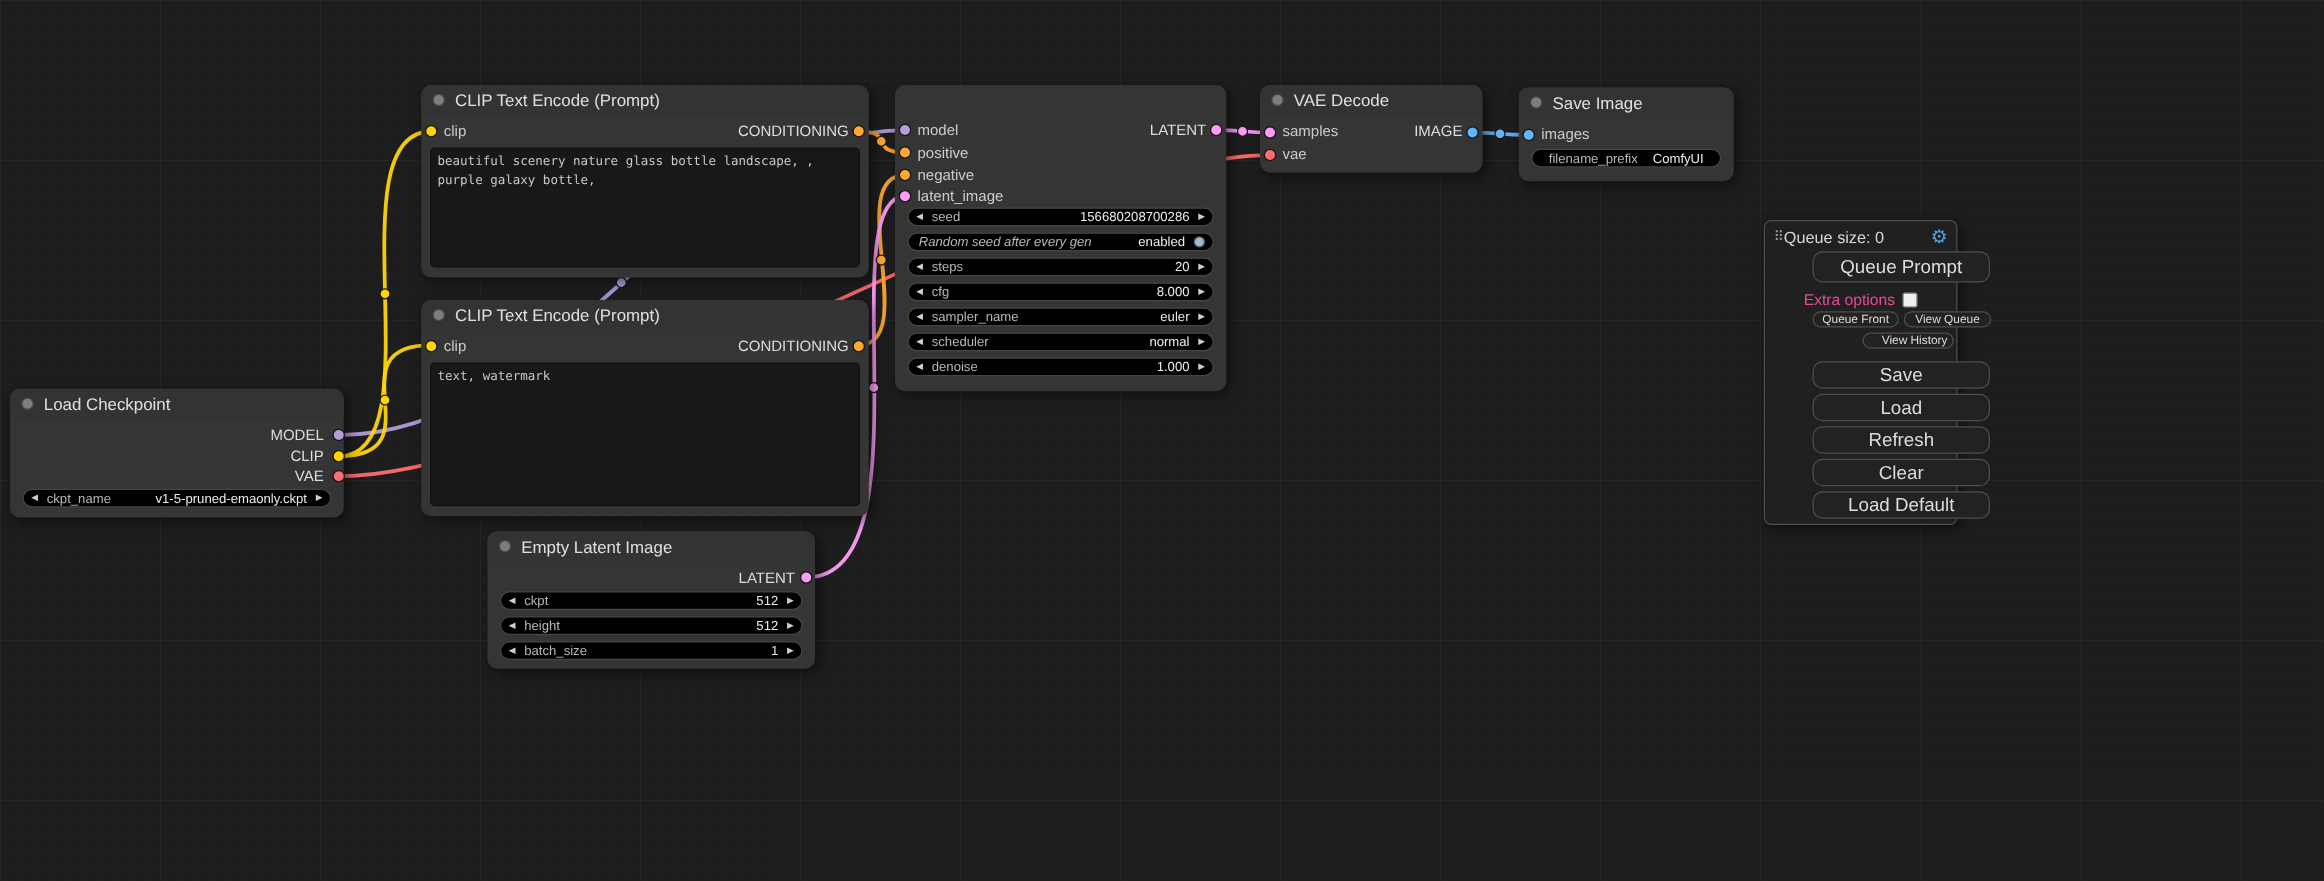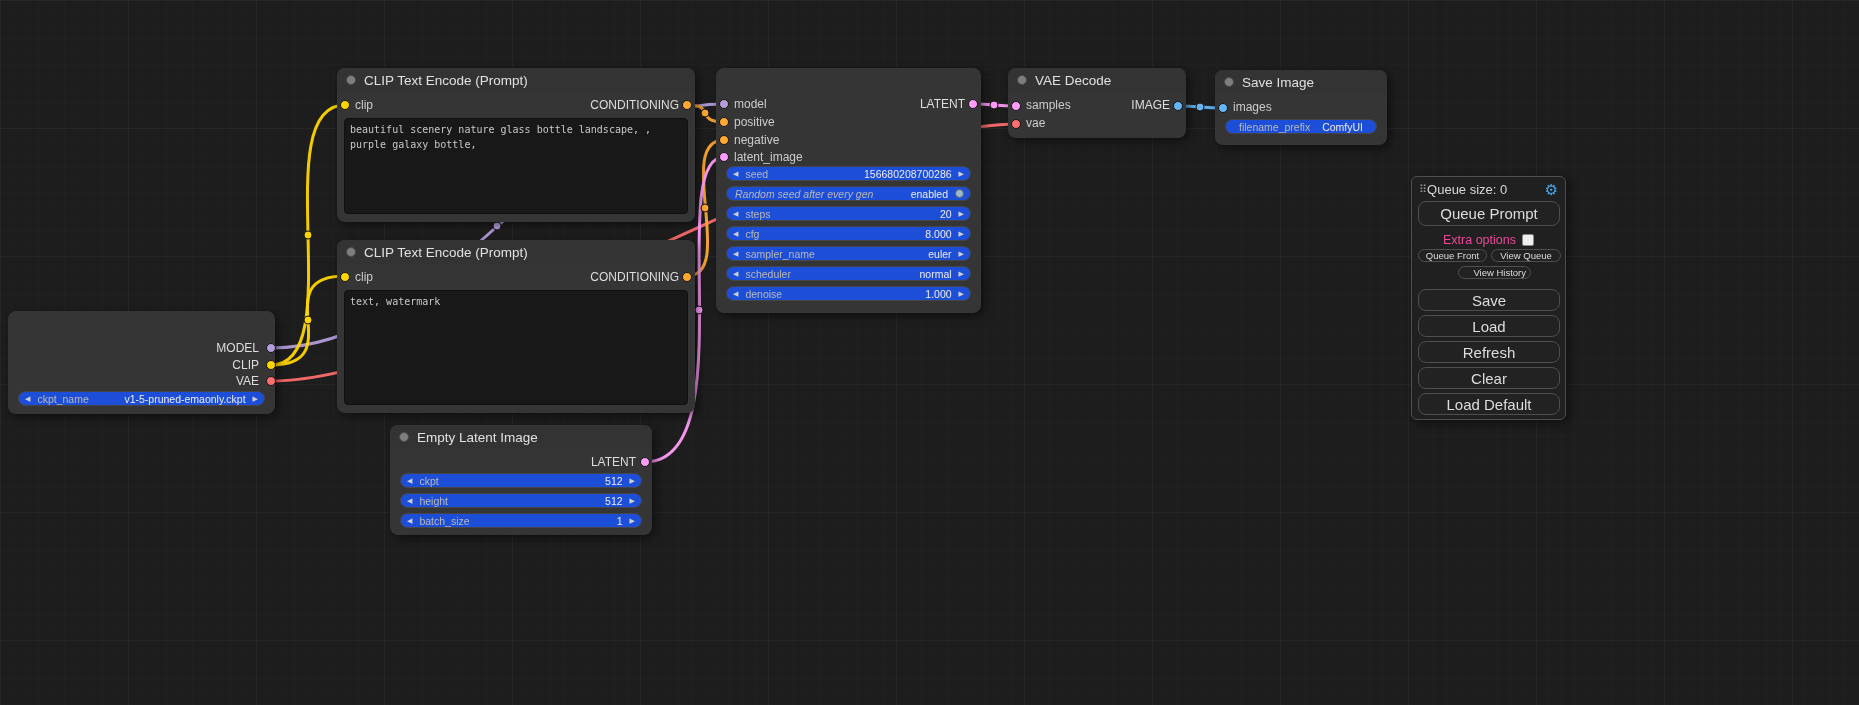--- a/index.html
+++ b/index.html
@@ -25,21 +25,21 @@
   .ntitle{
     height:24px;background:#333333;border-radius:8px 8px 0 0;
     display:flex;align-items:center;padding-left:9px;
   }
   .ndot{width:10px;height:10px;border-radius:50%;background:#7e7e7e;border:1px solid #4a4a4a;box-sizing:border-box;flex:0 0 auto;}
   .ntext{margin-left:8px;font-size:13.5px;color:#e0e0e0;white-space:nowrap;}
   .inslot{position:absolute;left:18px;height:17px;line-height:17px;font-size:12px;color:#ccc;white-space:nowrap;}
   .outlabel{position:absolute;right:16px;height:17px;line-height:17px;font-size:12px;color:#ddd;white-space:nowrap;}
   .sdot{position:absolute;width:10px;height:10px;border-radius:50%;border:1px solid #161616;box-sizing:border-box;z-index:3;}
   .widget{
-    position:absolute;left:10px;right:10px;height:15px;background:#1d4ed8;
+    position:absolute;left:10px;right:10px;height:15px;background:#000000;
     border:1px solid #454545;border-radius:8px;display:flex;align-items:center;
     font-size:10.5px;padding:0 6px;box-sizing:border-box;white-space:nowrap;
   }
   .warrow{font-size:7px;color:#cfcfcf;line-height:1;flex:0 0 auto;}
   .wname{color:#b8b8b8;margin-left:7px;overflow:hidden;}
   .wspacer{flex:1;}
   .wvalue{color:#ececec;margin-right:7px;}
   .widget.nowrap-tight .wname{margin-left:2px;font-style:italic;}
   .toggle-dot{width:9px;height:9px;border-radius:50%;background:#9fb9cc;border:1px solid #55646f;box-sizing:border-box;flex:0 0 auto;}
   .prompt-text{
@@ -54,21 +54,21 @@
     background:#202020;border:1px solid #4e4e4e;border-radius:6px;
     box-shadow:3px 3px 10px rgba(0,0,0,0.5);box-sizing:border-box;
   }
   .qp-header{position:absolute;left:0;right:0;top:3px;height:18px;display:flex;align-items:center;padding:0 7px;}
   .qp-drag{color:#9a9a9a;font-size:11px;cursor:grab;}
   .qp-size{flex:1;text-align:left;font-size:13px;color:#d8d8d8;}
   .qp-gear{color:#4aa5e8;font-size:15px;line-height:1;cursor:pointer;}
   .qp-btn{
     background:#222222;border:1px solid #4e4e4e;border-radius:8px;color:#dddddd;
     font-family:"Liberation Sans",sans-serif;cursor:pointer;box-sizing:border-box;
-    display:block;position:absolute;
+    display:block;position:absolute;margin-left:32px;
   }
   .qp-main{left:6px;width:142px;top:24px;height:25px;font-size:15px;}
   .qp-extra{position:absolute;left:0;right:0;top:55px;height:16px;display:flex;align-items:center;justify-content:center;font-size:12.5px;color:#ec4899;gap:6px;}
   .qp-checkbox{width:10px;height:10px;background:#efefef;border:1px solid #8a8a8a;border-radius:2px;display:inline-block;}
   .qp-small{height:13px;font-size:9.5px;border-radius:7px;padding:0 4px;line-height:1;}
   .qp-qf{left:6px;top:72px;width:69px;}
   .qp-vq{left:79px;top:72px;width:70px;}
   .qp-vh{left:46px;top:89px;width:73px;text-align:right;}
   .qp-big{left:6px;width:142px;height:22px;font-size:15px;}
   .qp-save{top:112px;}
@@ -97,20 +97,24 @@
     <circle cx="308" cy="320" r="4" fill="#FFD500"></circle>
     <circle cx="643" cy="252" r="4" fill="#FF6E6E"></circle>
     <circle cx="705" cy="113" r="4" fill="#FFA931"></circle>
     <circle cx="705" cy="208" r="4" fill="#FFA931"></circle>
     <circle cx="699" cy="310" r="4" fill="#FF9CF9"></circle>
     <circle cx="994" cy="105" r="4" fill="#FF9CF9"></circle>
     <circle cx="1200" cy="107" r="4" fill="#64B5F6"></circle>
   </svg>
 
   <div class="node" style="left:8px;top:311px;width:267px;height:103px;">
+    <div class="ntitle">
+      <span class="ndot"></span>
+      <span class="ntext">Load Checkpoint</span>
+    </div>
     <div class="outlabel" style="top:29px">MODEL</div>
     <div class="outlabel" style="top:46px">CLIP</div>
     <div class="outlabel" style="top:62px">VAE</div>
     <span class="sdot" style="left: 258px; top: 32px; background-color: rgb(179, 157, 219);"></span>
     <span class="sdot" style="left: 258px; top: 49px; background-color: rgb(255, 213, 0);"></span>
     <span class="sdot" style="left: 258px; top: 65px; background-color: rgb(255, 110, 110);"></span>
     <div class="widget" style="top:80px">
       <span class="warrow">◀</span>
       <span class="wname">ckpt_name</span>
       <span class="wspacer"></span>

